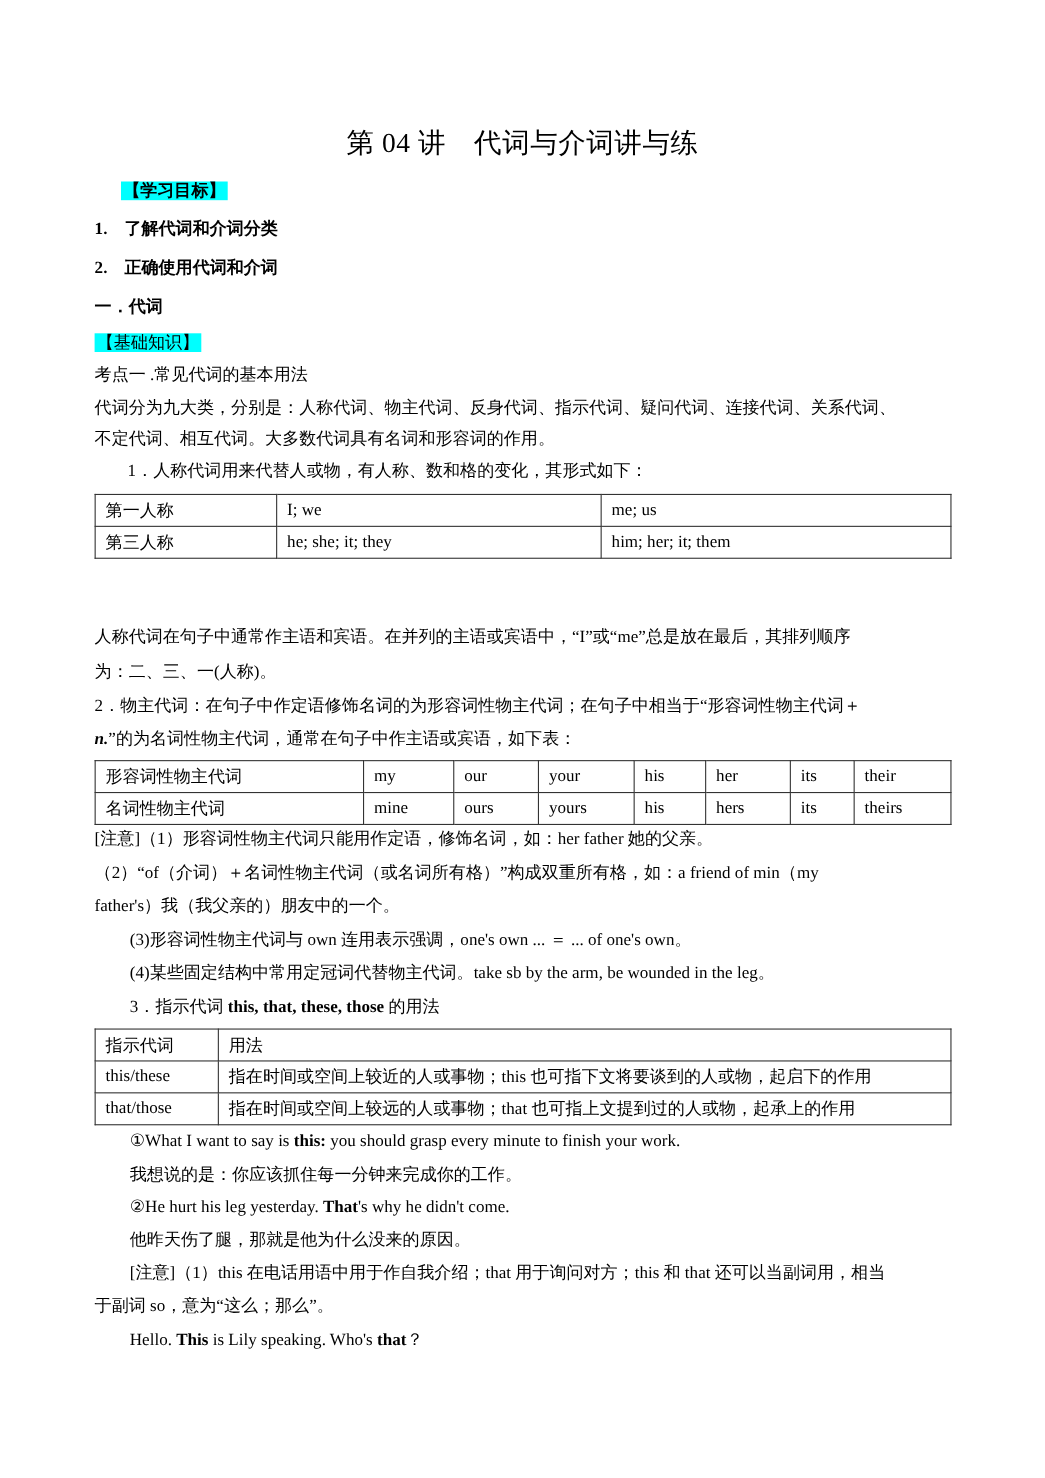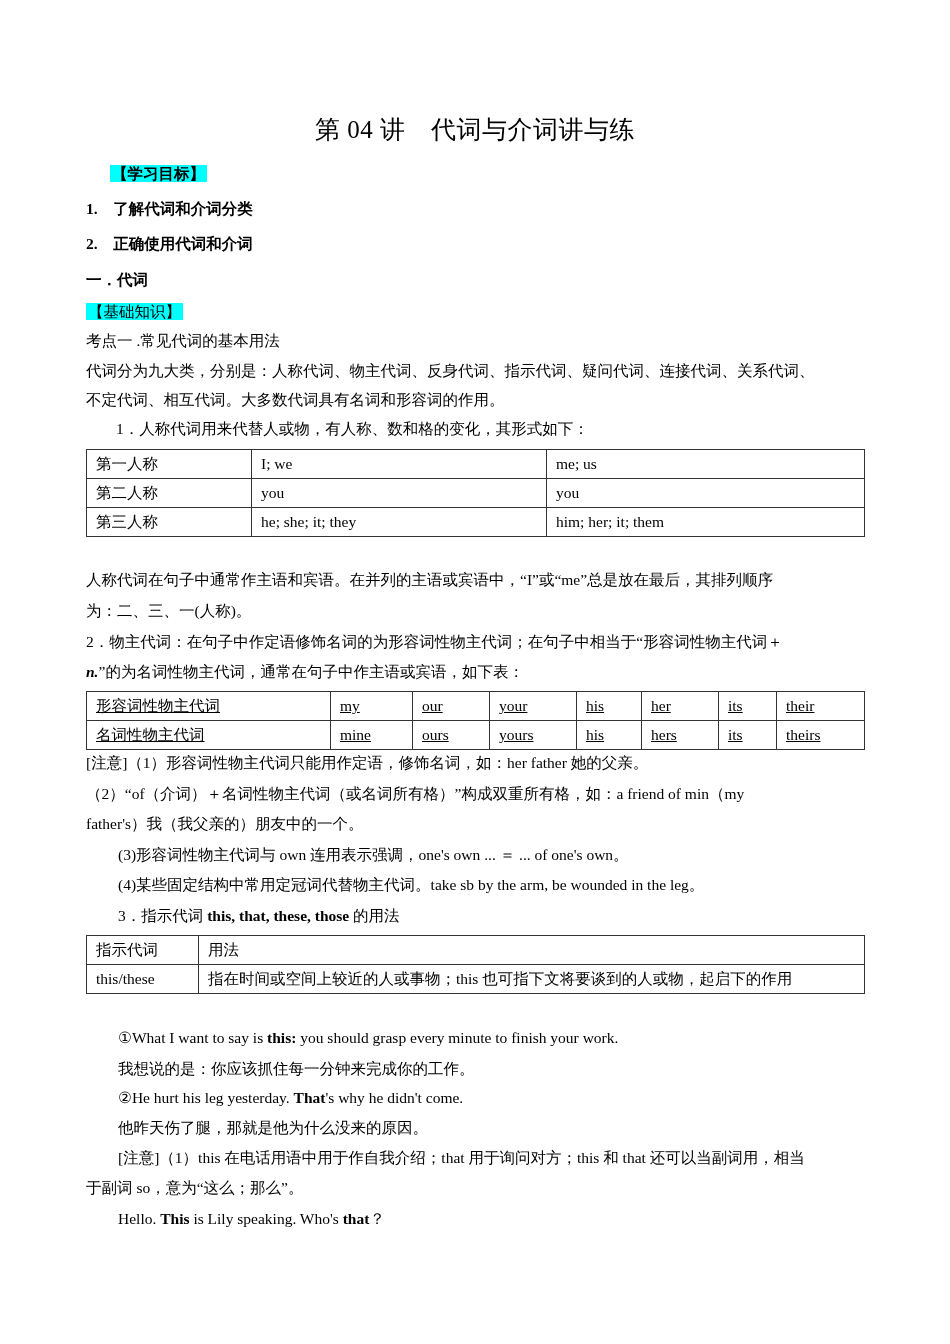--- a/index.html
+++ b/index.html
@@ -40,39 +40,34 @@
         <col style="width:295px">
         <col style="width:318px">
       </colgroup>
     <tbody>
     <tr>
       <td>第一人称</td>
       <td>I; we</td>
       <td>me; us</td>
     </tr>
     <tr>
-      <td>第二人称</td>
-      <td>you</td>
-      <td>you</td>
-    </tr>
-    <tr>
       <td>第三人称</td>
       <td>he; she; it; they</td>
       <td>him; her; it; them</td>
     </tr>
   </tbody>
     </table>
 
   <div class="line" style="top:570px;">人称代词在句子中通常作主语和宾语。在并列的主语或宾语中，“I”或“me”总是放在最后，其排列顺序</div>
   <div class="line" style="top:601px;">为：二、三、一(人称)。</div>
 
   <div class="line" style="top:632px;">2．物主代词：在句子中作定语修饰名词的为形容词性物主代词；在句子中相当于“形容词性物主代词＋</div>
   <div class="line" style="top:662px;"><b><i>n.</i></b><span>”的为名词性物主代词，通常在句子中作主语或宾语，如下表：</span></div>
 
-  <table style="top:691px; width:779px;text-decoration:underline;">
+  <table style="top:691px; width:779px;">
     <colgroup>
       <col style="width:244px">
         <col style="width:82px">
         <col style="width:77px">
         <col style="width:87px">
       <col style="width:65px">
         <col style="width:77px">
         <col style="width:58px">
         <col style="width:88px">
     </colgroup>
@@ -115,20 +110,24 @@
       </colgroup>
     <tbody>
         <tr>
       <td>指示代词</td>
       <td>用法</td>
     </tr>
     <tr>
       <td>this/these</td>
       <td>指在时间或空间上较近的人或事物；this 也可指下文将要谈到的人或物，起启下的作用</td>
     </tr>
+    <tr>
+      <td>that/those</td>
+      <td>指在时间或空间上较远的人或事物；that 也可指上文提到过的人或物，起承上的作用</td>
+    </tr>
   </tbody>
     </table>
 
   <div class="line indent" style="top:1028px;"><span>①What I want to say is </span><b>this:</b><span> you should grasp every minute to finish your work.</span></div>
   <div class="line indent" style="top:1059px;">我想说的是：你应该抓住每一分钟来完成你的工作。</div>
   <div class="line indent" style="top:1088px;"><span>②He hurt his leg yesterday. </span><b>That</b><span>'s why he didn't come.</span></div>
   <div class="line indent" style="top:1118px;">他昨天伤了腿，那就是他为什么没来的原因。</div>
   <div class="line indent" style="top:1148px;">[注意]（1）this 在电话用语中用于作自我介绍；that 用于询问对方；this 和 that 还可以当副词用，相当</div>
   <div class="line" style="top:1178px;">于副词 so，意为“这么；那么”。</div>
   <div class="line indent" style="top:1209px;"><span>Hello. </span><b>This</b><span> is Lily speaking. Who's </span><b>that</b><span>？</span></div>

